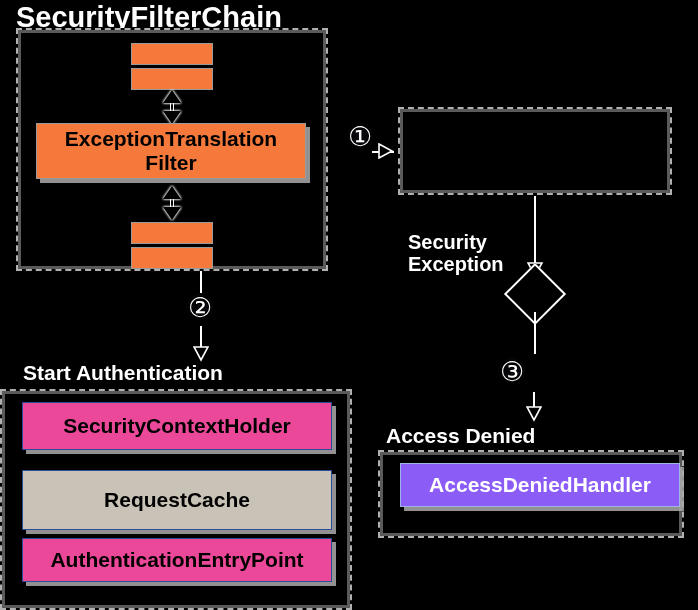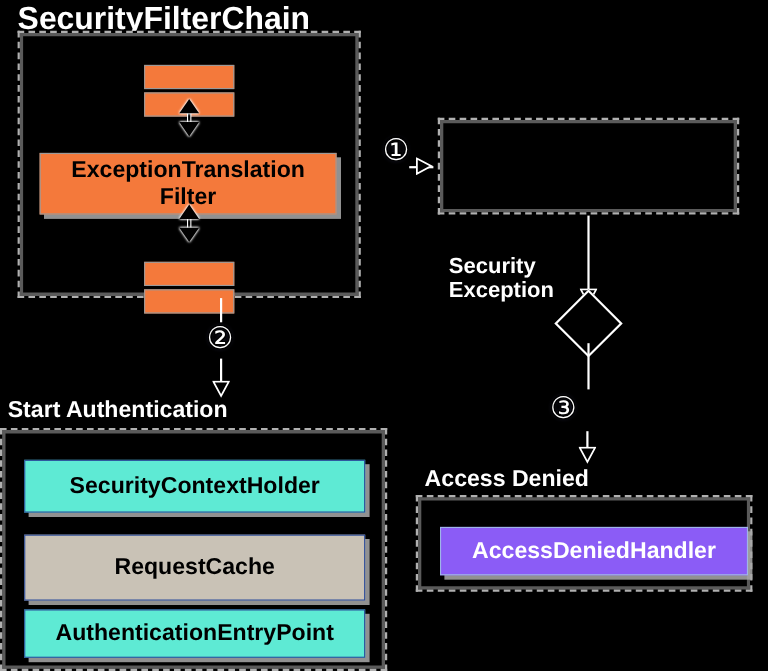--- a/index.html
+++ b/index.html
@@ -44,29 +44,28 @@
   .node {
     position: absolute;
     box-sizing: border-box;
     display: flex;
     align-items: center;
     justify-content: center;
     text-align: center;
     font-weight: bold;
     line-height: 1.12;
     box-shadow: 4px 4px 0 0 rgba(170,170,170,0.85);
-    margin-top: 16px;
   }
   .node.orange {
     background: #f4793b;
     border: 1px solid #9a9a9a;
     color: #000000;
   }
   .node.blue {
-    background: #5eead4;
+    background: #ec4899;
     border: 1px solid #2a4a9a;
     color: #000000;
   }
   .node.tan {
     background: #c9c2b6;
     border: 1px solid #2a4a9a;
     color: #000000;
   }
   .node.darkblue {
     background: #8b5cf6;
@@ -177,21 +176,21 @@
 
 <div class="vline" style="left:200px; top:271px; height:22px;"></div>
 
 <div class="step-circle" style="left:188px; top:294px;">②</div>
 
 <div class="vline" style="left:200px; top:326px; height:22px;"></div>
 <svg class="ah-hollow" width="16" height="16" style="left:193px; top:346px;">
   <polygon points="1,1 15,1 8,14" fill="#000000" stroke="#ffffff" stroke-width="1.6"></polygon>
 </svg>
 
-<div class="olabel" style="left:7px; top:362px; font-size:21px;">Start Authentication</div>
+<div class="olabel" style="left:23px; top:362px; font-size:21px;">Start Authentication</div>
 
 <div class="group-box inner-ring" style="left:0px; top:389px; width:352px; height:221px;"></div>
 
 <div class="node blue" style="left:22px; top:402px; width:310px; height:48px; font-size:21px;">SecurityContextHolder</div>
 
 <div class="node tan" style="left:22px; top:470px; width:310px; height:60px; font-size:21px;">RequestCache</div>
 
 <div class="node blue" style="left:22px; top:538px; width:310px; height:44px; font-size:21px;">AuthenticationEntryPoint</div>
 
 <div class="vline" style="left:534px; top:312px; height:42px;"></div>

